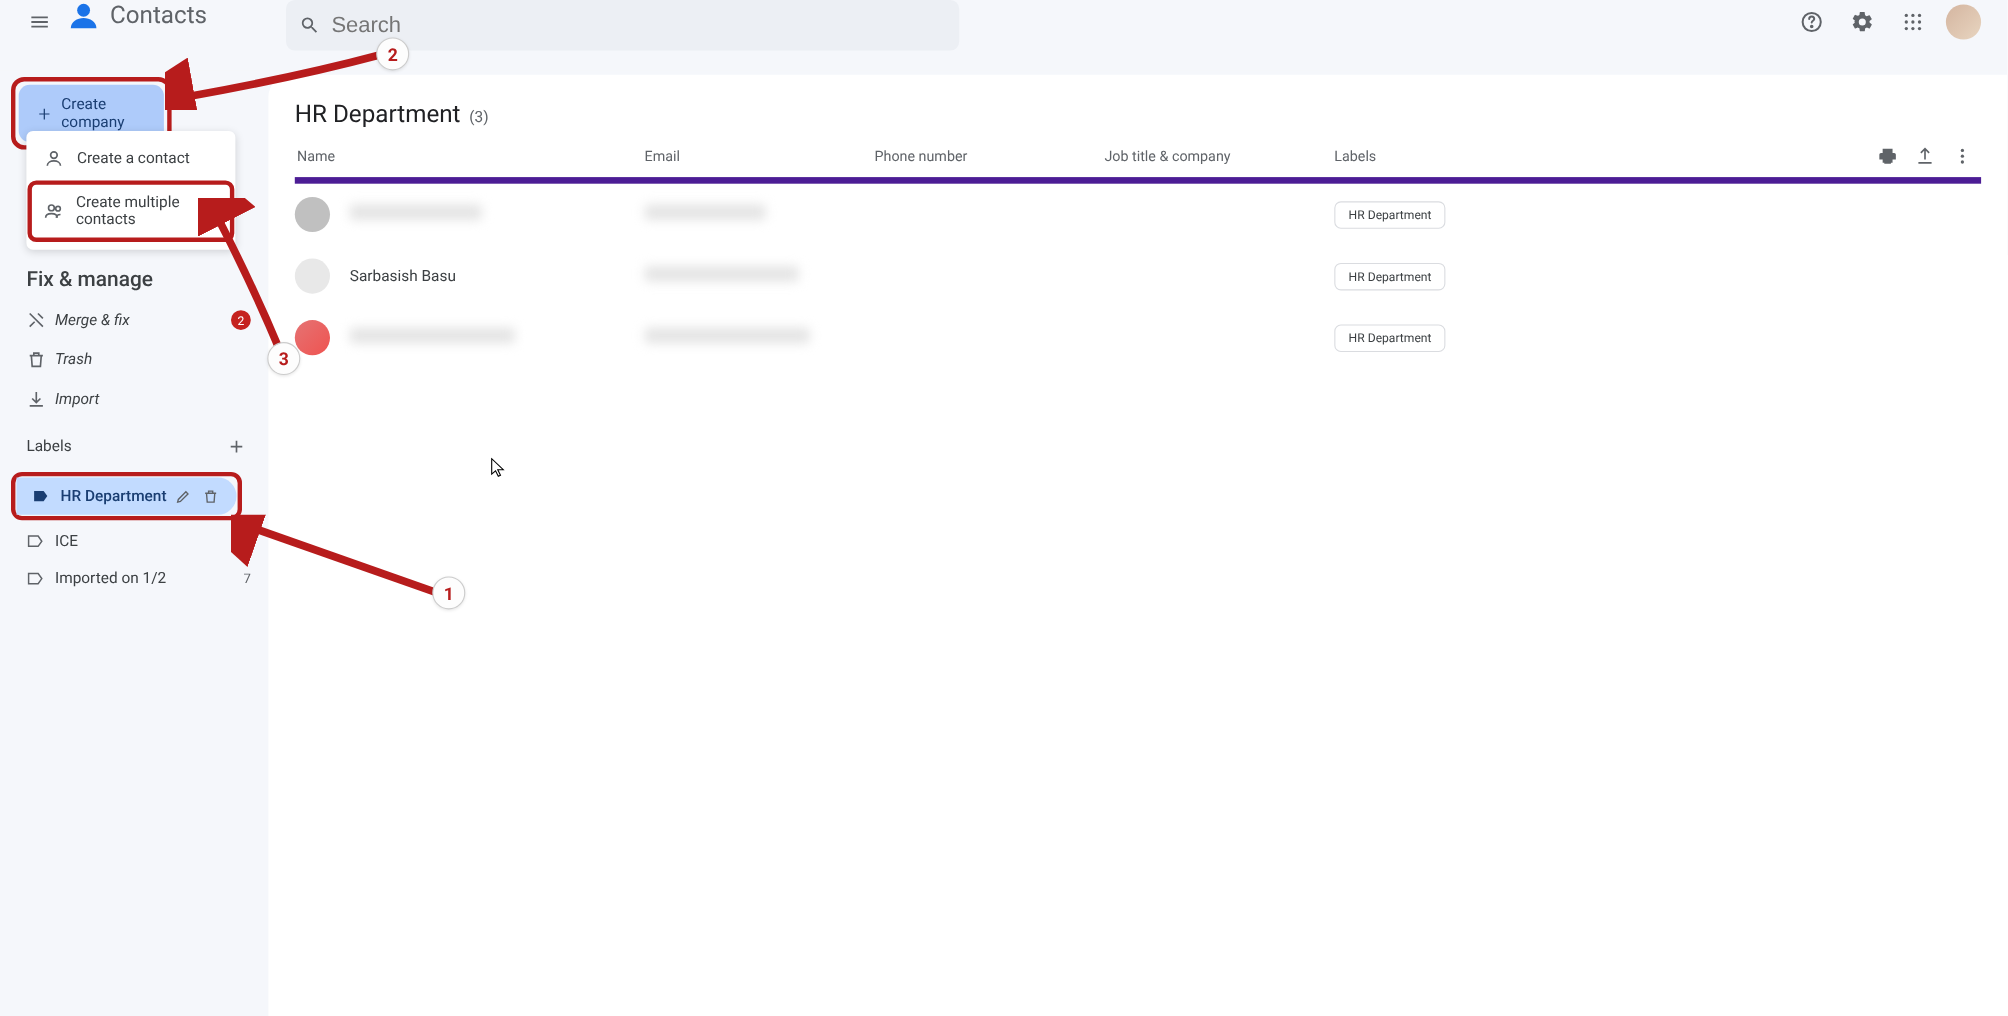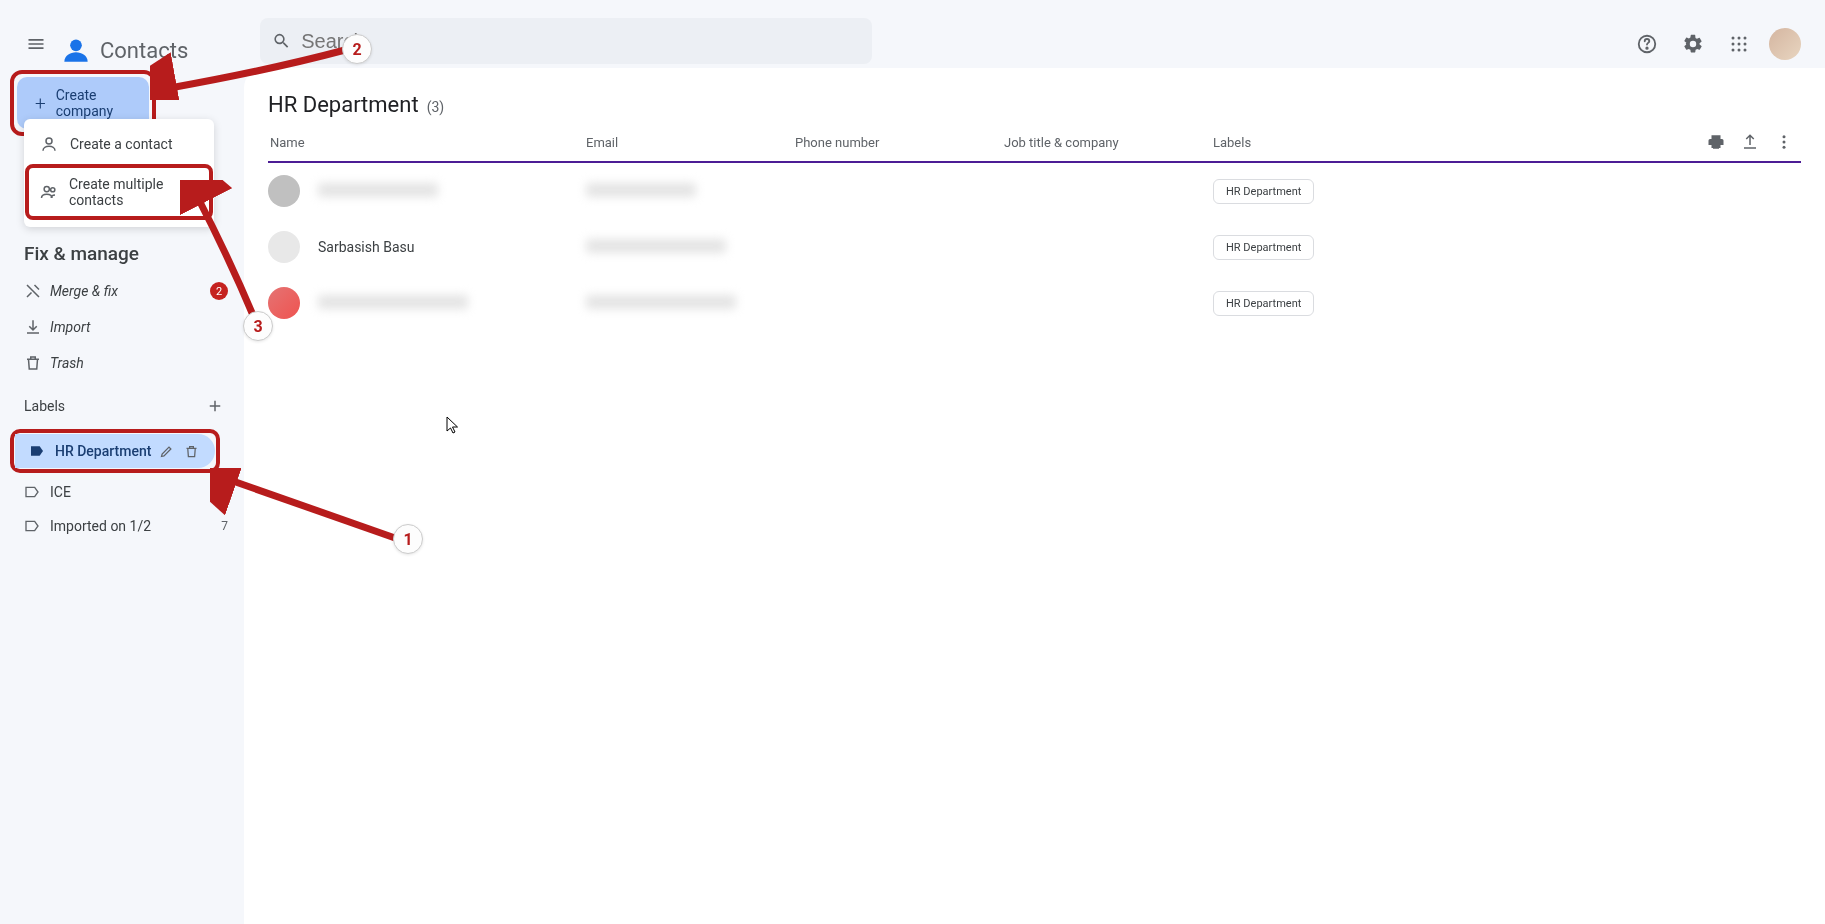--- a/index.html
+++ b/index.html
@@ -7,21 +7,21 @@
   font-family: 'Google Sans', Roboto, Arial, sans-serif;
   background: #f5f7fb;
   width: 1825px;
   height: 924px;
   overflow: hidden;
   color: #3c4043;
   position: relative;
 }
 .header {
   display: flex;
-  align-items: flex-end;
+  align-items: flex-start;
   height: 64px;
   padding: 0 16px;
   background: #f5f7fb;
 }
 .menu-btn {
   width: 40px; height: 40px;
   display: flex; align-items: center; justify-content: center;
   cursor: pointer; border-radius: 50%;
   color: #5f6368;
 }
@@ -170,21 +170,21 @@
   color: #202124;
   display: flex; align-items: baseline;
   padding-left: 0px;
 }
 .page-title .count { font-size: 14px; color: #5f6368; margin-left: 8px; }
 
 .table-head {
   display: flex;
   align-items: center;
   padding: 16px 0 10px;
-  border-bottom: 2px solid #4c1d95;
+  border-bottom: 6px solid #4c1d95;
   font-size: 13px;
   color: #5f6368;
 }
 .col-name { width: 318px; padding-left: 2px; }
 .col-email { width: 209px; }
 .col-phone { width: 209px; }
 .col-job { width: 209px; }
 .col-labels { flex: 1; }
 .table-actions { display: flex; gap: 16px; padding-right: 8px; color: #5f6368; }
 
@@ -347,33 +347,33 @@
             <path d="M4 20l6-6M14 4l6 6M4 4l16 16"></path>
           </svg>
       </span>
       <span class="nav-label">Merge &amp; fix</span>
       <span class="badge">2</span>
     </div>
 
     <div class="nav-item">
       <span class="nav-icon">
         <svg width="18" height="18" viewBox="0 0 24 24" fill="none" stroke="#5f6368" stroke-width="2">
-            <path d="M12 3v12M7 11l5 5 5-5M4 20h16"></path>
-          </svg>
-      </span>
-      <span class="nav-label">Import</span>
+            <path d="M4 7h16M9 7V4h6v3M6 7l1 13h10l1-13"></path>
+          </svg>
+      </span>
+      <span class="nav-label">Trash</span>
     </div>
 
     <div class="nav-item">
       <span class="nav-icon">
         <svg width="18" height="18" viewBox="0 0 24 24" fill="none" stroke="#5f6368" stroke-width="2">
-            <path d="M4 7h16M9 7V4h6v3M6 7l1 13h10l1-13"></path>
-          </svg>
-      </span>
-      <span class="nav-label">Trash</span>
+            <path d="M12 3v12M7 11l5 5 5-5M4 20h16"></path>
+          </svg>
+      </span>
+      <span class="nav-label">Import</span>
     </div>
 
     <div class="labels-header">
       <span class="nav-label">Labels</span>
       <span class="icon-btn" style="width:26px;height:26px;">
         <svg width="18" height="18" viewBox="0 0 24 24" fill="#5f6368">
             <path d="M11 5h2v14h-2z"></path>
             <path d="M5 11h14v2H5z"></path>
           </svg>
       </span>

